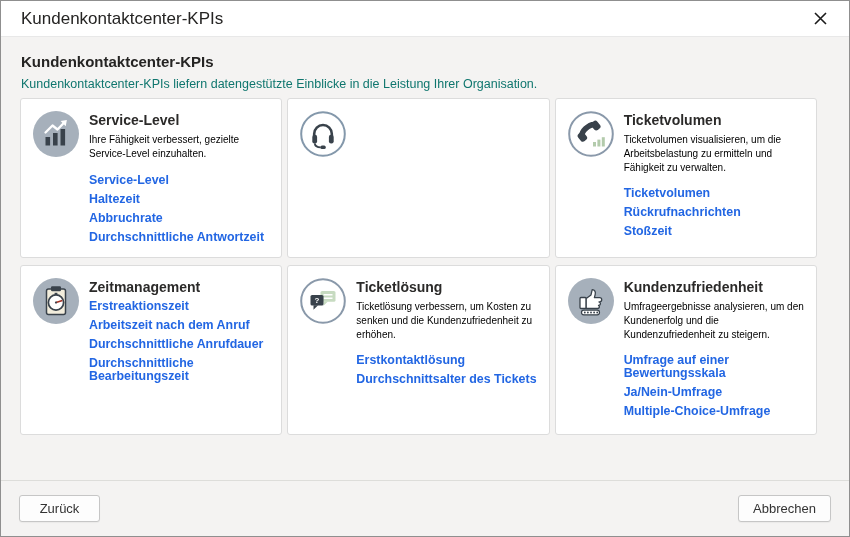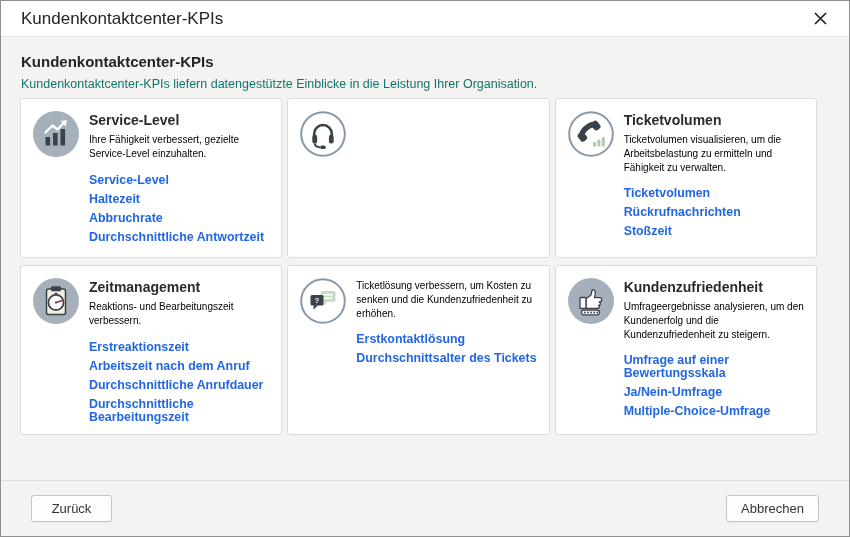--- a/index.html
+++ b/index.html
@@ -66,21 +66,21 @@
     text-decoration: none;
     line-height: 13px;
     margin-bottom: 6px;
     cursor: pointer;
   }
   
   .footer {
     flex: 0 0 56px; height: 56px;
     border-top: 1px solid #ddddda;
     display: flex; align-items: center;
-    padding: 0 30px;
+    padding: 0 18px;
   }
   .btn {
     font-family: "Liberation Sans", sans-serif;
     font-size: 13px; color: #333;
     background: #fdfdfd;
     border: 1px solid #c6c6c6;
     border-radius: 3px;
     min-width: 81px; height: 27px;
     padding: 0 14px;
     cursor: pointer;
@@ -172,21 +172,20 @@
             <rect x="13.5" y="11" width="19" height="25.5" rx="2" fill="#f2eddc" stroke="#39424b" stroke-width="1.5"></rect>
             <rect x="18" y="8.2" width="10" height="5" rx="1.2" fill="#39424b"></rect>
             <rect x="21.6" y="14.8" width="2.8" height="2.4" fill="#39424b"></rect>
             <circle cx="23" cy="24.5" r="7.6" fill="#ffffff" stroke="#39424b" stroke-width="1.7"></circle>
             <line x1="23" y1="24.5" x2="28.6" y2="22.7" stroke="#a33327" stroke-width="1.7" stroke-linecap="round"></line>
             <circle cx="23" cy="24.5" r="1.1" fill="#39424b"></circle>
           </svg>
         </div>
         <div class="card-body">
           <h3 class="card-title">Zeitmanagement</h3>
-          <p class="card-desc">Reaktions- und Bearbeitungszeit verbessern.</p>
           <a class="kpi-link">Erstreaktionszeit</a>
           <a class="kpi-link">Arbeitszeit nach dem Anruf</a>
           <a class="kpi-link">Durchschnittliche Anrufdauer</a>
           <a class="kpi-link">Durchschnittliche Bearbeitungszeit</a>
         </div>
       </div>
 
       <div class="card">
         <div class="icon-wrap">
           <svg width="46" height="46" viewBox="0 0 46 46">
@@ -194,20 +193,21 @@
             <rect x="20.5" y="13" width="15" height="10.8" rx="1.6" fill="#c7dbc1"></rect>
             <path d="M23.5 23.5 v4.2 l4.4 -4.2 z" fill="#c7dbc1"></path>
             <line x1="23.5" y1="16.8" x2="32.5" y2="16.8" stroke="#ffffff" stroke-width="1.5"></line>
             <line x1="23.5" y1="20.2" x2="32.5" y2="20.2" stroke="#ffffff" stroke-width="1.5"></line>
             <rect x="10.5" y="17" width="13" height="10.5" rx="1.6" fill="#39424b"></rect>
             <path d="M13.5 27.2 v4.6 l4.6 -4.6 z" fill="#39424b"></path>
             <text x="17" y="25" font-family="Liberation Sans, sans-serif" font-size="8" font-weight="bold" fill="#ffffff" text-anchor="middle">?</text>
           </svg>
         </div>
         <div class="card-body">
+          <h3 class="card-title">Ticketlösung</h3>
           <p class="card-desc">Ticketlösung verbessern, um Kosten zu senken und die Kundenzufriedenheit zu erhöhen.</p>
           <a class="kpi-link">Erstkontaktlösung</a>
           <a class="kpi-link">Durchschnittsalter des Tickets</a>
         </div>
       </div>
 
       <div class="card">
         <div class="icon-wrap">
           <svg width="46" height="46" viewBox="0 0 46 46">
             <circle cx="23" cy="23" r="23" fill="#a6b0bb"></circle>

